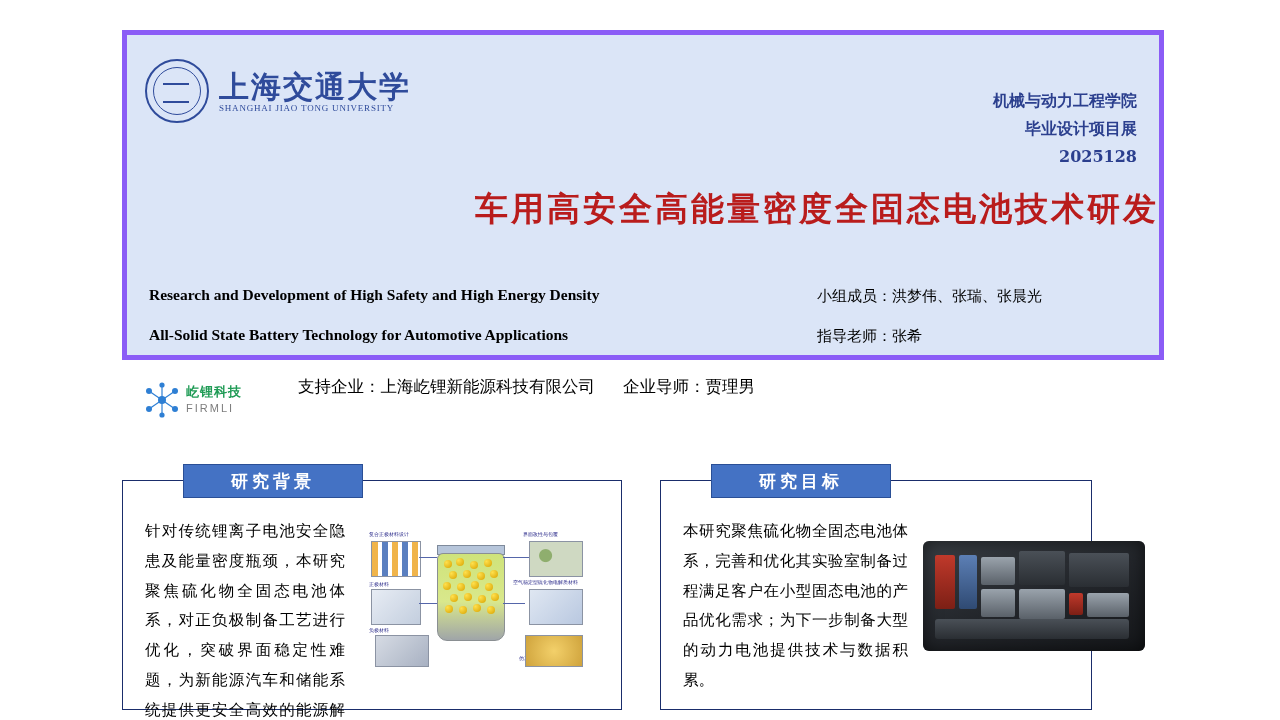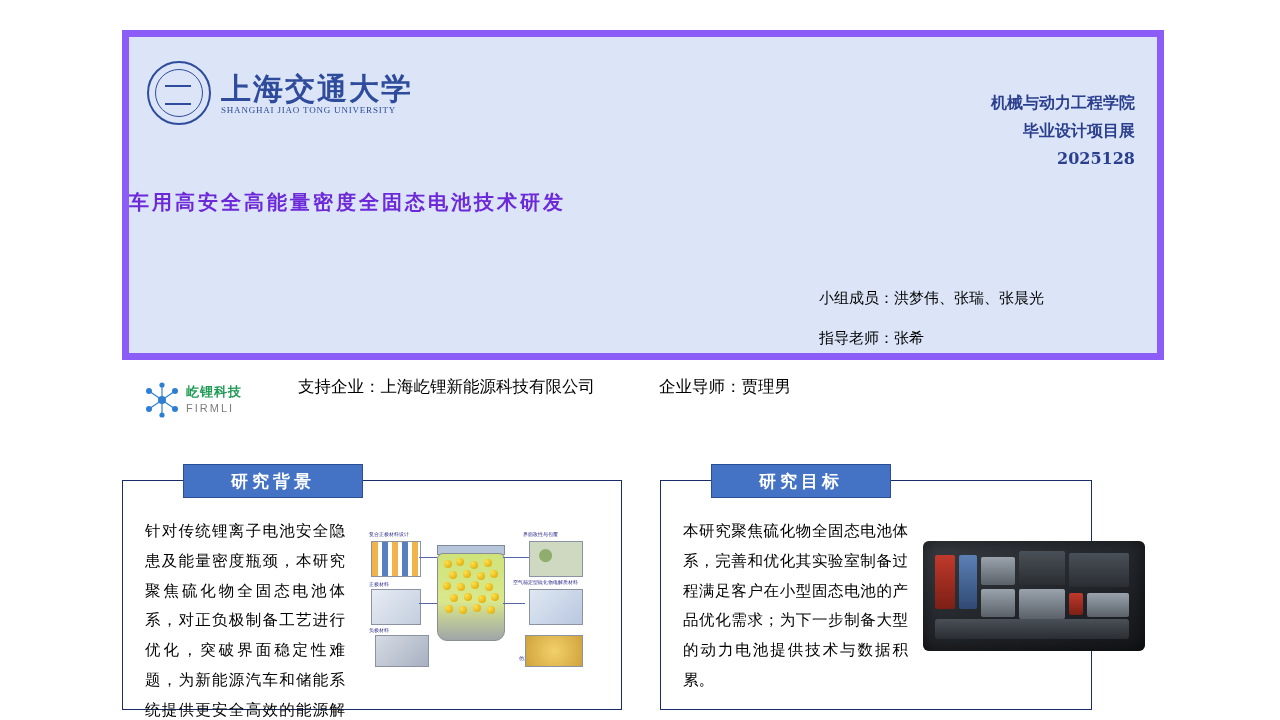--- a/index.html
+++ b/index.html
@@ -16,21 +16,21 @@
   }
 
   
   .header-panel {
     position: absolute;
     left: 122px;
     top: 30px;
     width: 1042px;
     height: 330px;
     background: #dbe5f7;
-    border: 7px solid #8b5cf6;
+    border: 5px solid #8b5cf6;
     box-sizing: border-box;
   }
 
   .logo-block {
     position: absolute;
     left: 18px;
     top: 16px;
     width: 340px;
     height: 80px;
     display: flex;
@@ -86,24 +86,24 @@
     font-weight: bold;
     line-height: 1.75;
     font-family: "DejaVu Serif", serif;
   }
 
   .main-title {
     position: absolute;
     left: 0;
     right: 0;
     top: 152px;
-    text-align: left;
-    font-size: 20px;
-    font-weight: bold;
-    color: #6d28d9;
+    text-align: right;
+    font-size: 33px;
+    font-weight: bold;
+    color: #b91c1c;
     letter-spacing: 3px;
     font-family: "DejaVu Serif", serif;
   }
 
   .subtitle-en {
     position: absolute;
     left: 22px;
     top: 240px;
     width: 630px;
     font-size: 15.5px;
@@ -164,21 +164,21 @@
     letter-spacing: 2px;
     font-family: "Liberation Sans", sans-serif;
   }
   .sponsor-text {
     margin-left: 30px;
     font-size: 16.5px;
     color: #000;
     font-family: "DejaVu Serif", serif;
   }
   .sponsor-mentor {
-    margin-left: 64px;
+    margin-left: 28px;
     font-size: 16.5px;
     color: #000;
     font-family: "DejaVu Serif", serif;
   }
 
   
   .content-box {
     position: absolute;
     border: 1px solid #1a2d6b;
     box-sizing: border-box;
@@ -303,20 +303,24 @@
   </div>
 
   <div class="header-right">
     <div>机械与动力工程学院</div>
     <div>毕业设计项目展</div>
     <div>2025128</div>
   </div>
 
   <div class="main-title">车用高安全高能量密度全固态电池技术研发</div>
 
+  <div class="subtitle-en">
+    <div>Research and Development of High Safety and High Energy Density</div>
+    <div>All-Solid State Battery Technology for Automotive Applications</div>
+  </div>
 
   <div class="people-block">
     <div>小组成员：洪梦伟、张瑞、张晨光</div>
     <div>指导老师：张希</div>
   </div>
 </div>
 
 <div class="sponsor-row">
   <div class="firmli-logo">
     <svg class="firmli-dots" viewBox="0 0 40 40">

